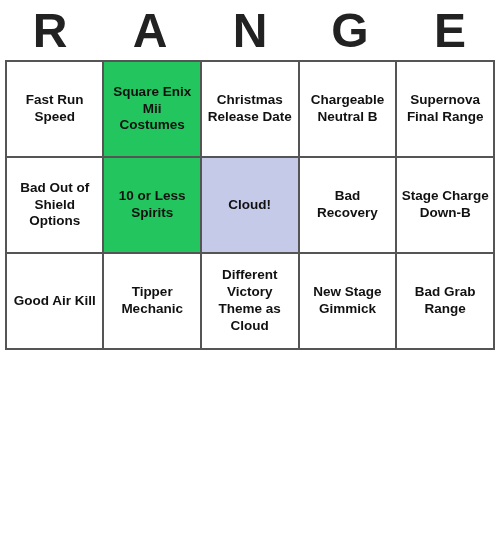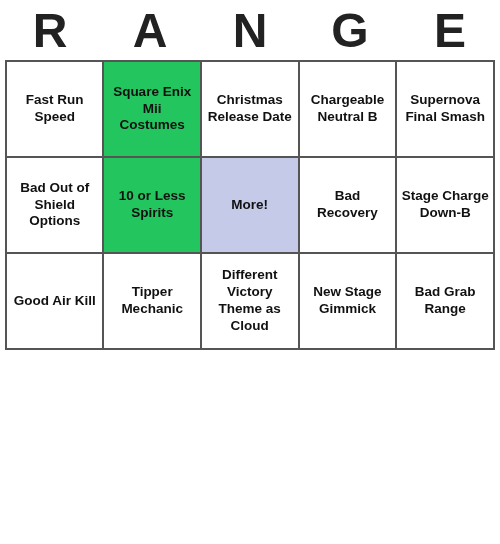--- a/index.html
+++ b/index.html
@@ -68,26 +68,26 @@
   <span class="title-letter">E</span>
 </div>
 
 <table class="bingo-grid">
   <tbody id="grid-body">
       <tr>
         <td class="cell-white">Fast Run Speed</td>
         <td class="cell-blue">Square Enix Mii Costumes</td>
         <td class="cell-white">Christmas Release Date</td>
         <td class="cell-white">Chargeable Neutral B</td>
-        <td class="cell-white">Supernova Final Smash</td>
+        <td class="cell-white">Supernova Final Range</td>
       </tr>
       <tr>
         <td class="cell-white">Bad Out of Shield Options</td>
         <td class="cell-blue">10 or Less Spirits</td>
-        <td class="cell-free">More!</td>
+        <td class="cell-free">Cloud!</td>
         <td class="cell-white">Bad Recovery</td>
         <td class="cell-white">Stage Charge Down-B</td>
       </tr>
       <tr>
         <td class="cell-white">Good Air Kill</td>
         <td class="cell-white">Tipper Mechanic</td>
         <td class="cell-white">Different Victory Theme as Cloud</td>
         <td class="cell-white">New Stage Gimmick</td>
         <td class="cell-white">Bad Grab Range</td>
       </tr>

